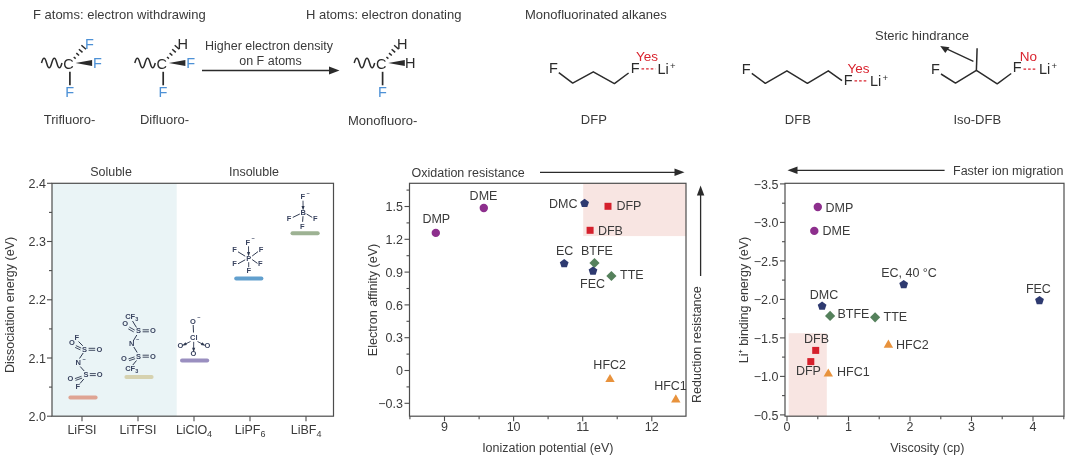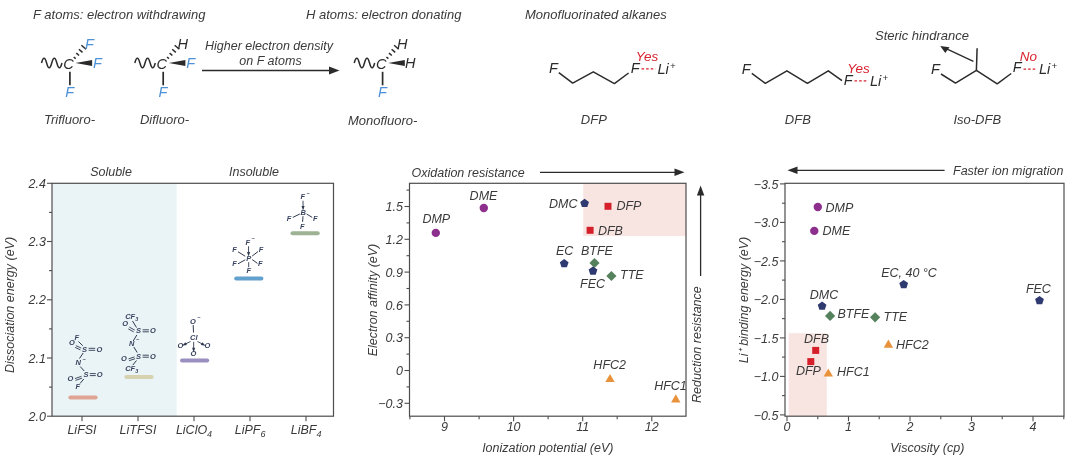--- a/index.html
+++ b/index.html
@@ -1,16 +1,16 @@
 <!DOCTYPE html>
 <html><head>
 <meta charset="utf-8">
 <style>
 html,body{margin:0;padding:0;background:#ffffff;}
-#fig{width:1080px;height:469px;position:relative;background:#ffffff;font-style:italic;}
+#fig{width:1080px;height:469px;position:relative;background:#ffffff;}
 text{font-family:"Liberation Sans",sans-serif;}
 </style>
 </head>
 <body>
 <div id="fig">
 <svg width="1080" height="469" viewBox="0 0 1080 469" fill="#3a3a3a">
 <defs>
 <g id="pent">
           <polygon points="0,-4.6 4.37,-1.42 2.7,3.72 -2.7,3.72 -4.37,-1.42"></polygon>
         </g>

